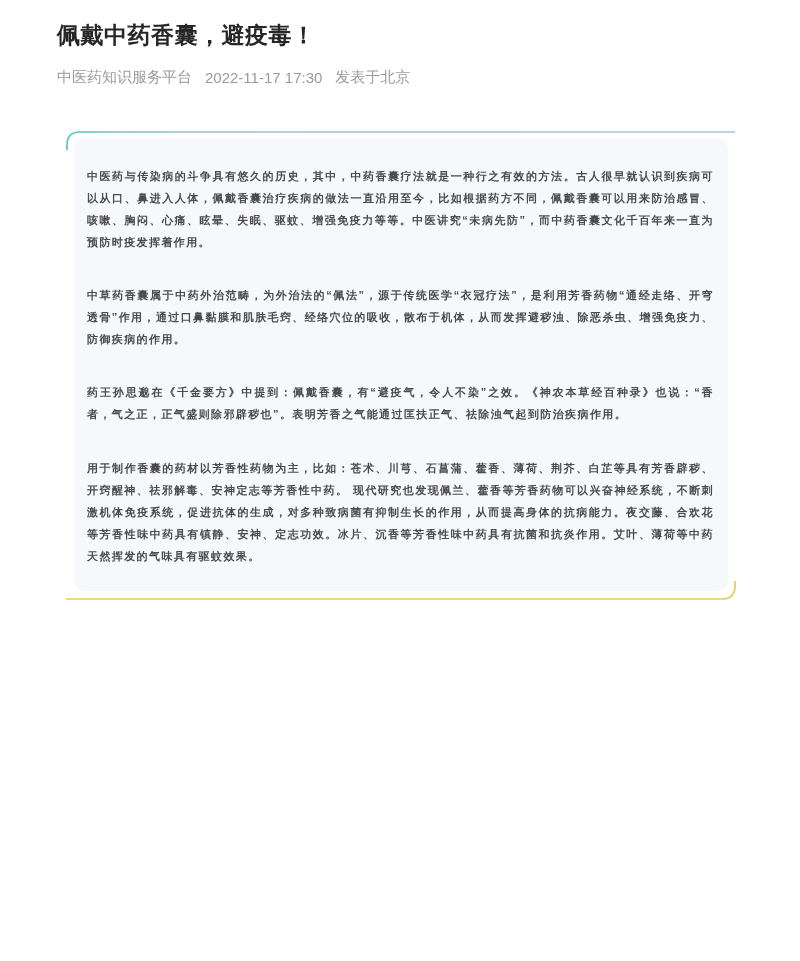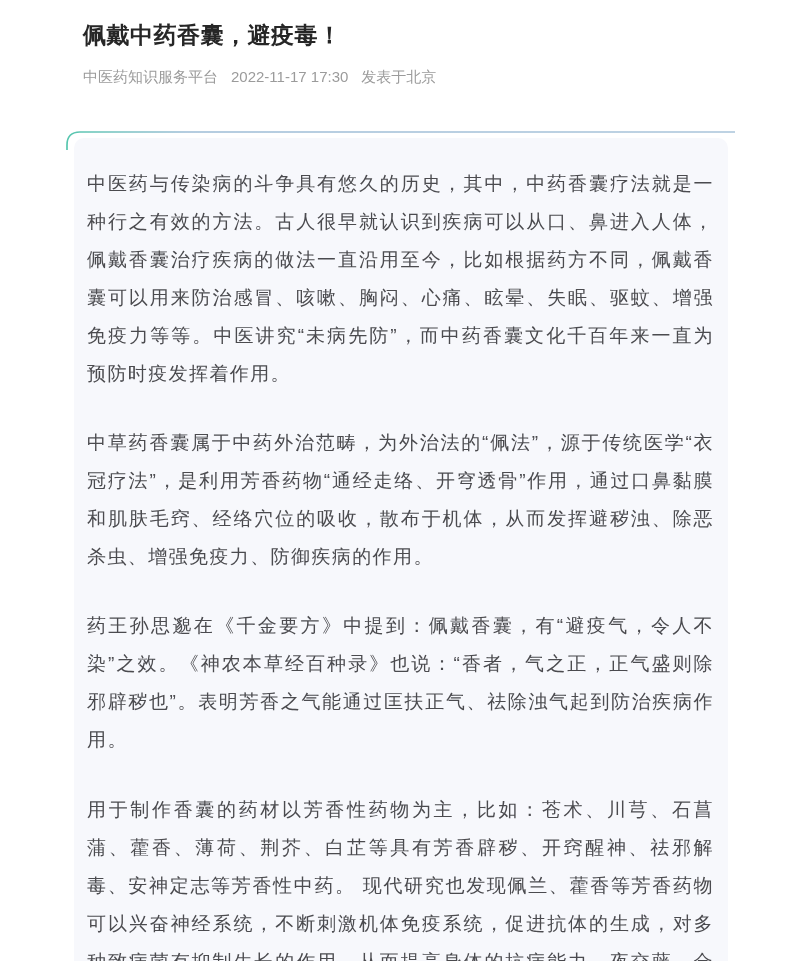--- a/index.html
+++ b/index.html
@@ -3,36 +3,36 @@
 <meta charset="utf-8">
 <style>
   * { margin: 0; padding: 0; box-sizing: border-box; }
   html, body {
     width: 800px;
     background: #ffffff;
     font-family: "Liberation Sans", "DejaVu Sans", sans-serif;
   }
   body { min-height: 961px; padding-top: 20px; }
 
-  .header { padding-left: 83px; padding-right: 57px; }
+  .header { padding-left: 57px; padding-right: 57px; }
 
   .page-title {
     font-size: 23px;
     font-weight: bold;
     color: #262626;
     letter-spacing: 0.5px;
     line-height: 1.35;
   }
 
   .byline {
     margin-top: 17px;
     font-size: 15px;
     color: #9b9b9b;
     display: flex;
-    align-items: flex-start;
+    align-items: center;
     gap: 13px;
     white-space: nowrap;
   }
   .byline .account { cursor: pointer; }
 
   .card-wrap {
     position: relative;
     margin: 51px 72px 46px 74px; 
   }
 
@@ -55,26 +55,27 @@
   }
 
   .card {
     position: relative;
     background: #f7f8fc;
     border-radius: 10px;
     padding: 27px 14px 24px 13px;
   }
 
   .card p {
-    font-size: 19px;
+    font-size: 11px;
     line-height: 2.0;
     letter-spacing: 1.4px;
     color: #4b4b4f;
     text-align: justify;
     margin-bottom: 31px;
+    font-weight: bold;
   }
   .card p:last-child { margin-bottom: 0; margin-top: 32px; }
 </style>
 </head>
 <body>
 
 <div class="header">
   <h1 class="page-title">佩戴中药香囊，避疫毒！</h1>
   <div class="byline">
     <span class="account">中医药知识服务平台</span>

